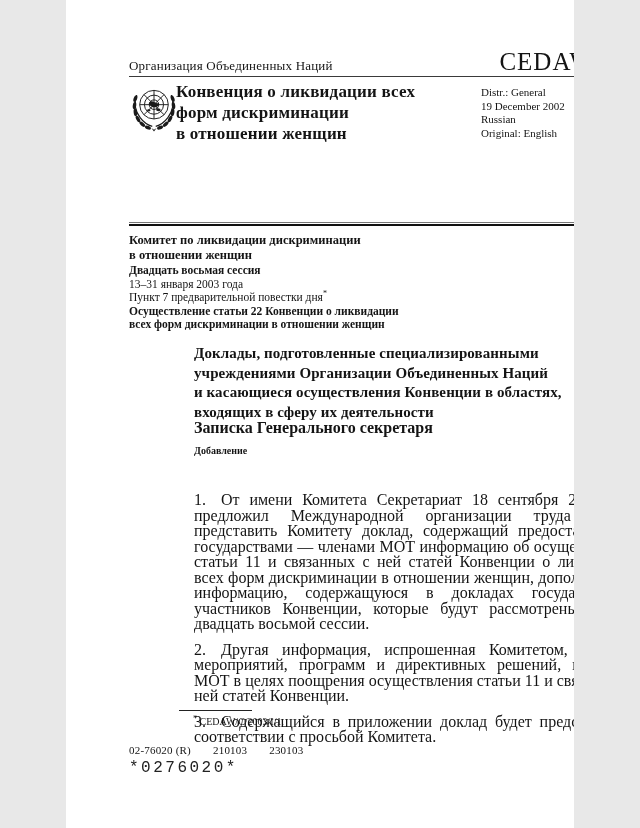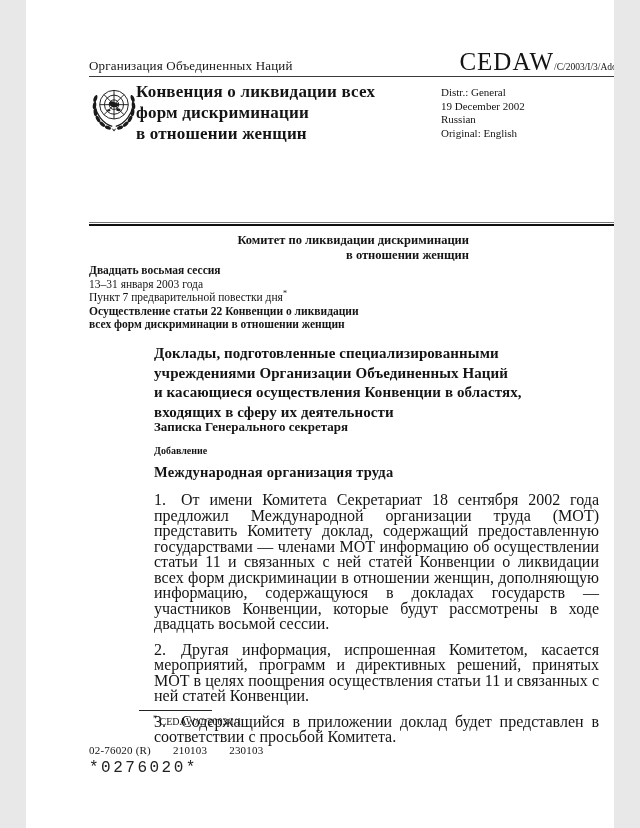--- a/index.html
+++ b/index.html
@@ -1,18 +1,18 @@
 <!DOCTYPE html>
 <html><head>
 <meta charset="utf-8">
 <style>
   html,body{margin:0;padding:0;background:#e8e8e8;}
   .page{
     position:relative;
-    width:588px;height:828px;
+    width:508px;height:828px;
     margin:0 auto;
     background:#ffffff;
     font-family:"Liberation Serif", serif;
     color:#141414;
     overflow:hidden;
   }
   .header-row{
     position:absolute;left:63px;top:48px;width:535px;
     display:flex;justify-content:space-between;align-items:baseline;
   }
@@ -36,32 +36,32 @@
   }
   .rule-thick{
     position:absolute;left:63px;top:222px;width:535px;height:4px;
     border-top:1px solid #777;background:#111;
     background-clip:content-box;padding-top:1px;box-sizing:border-box;
   }
   .session-block{
     position:absolute;left:63px;top:233px;width:380px;
     font-size:11.5px;line-height:13.5px;
   }
-  .committee-name{font-size:12.5px;font-weight:bold;line-height:15px;white-space:pre-line;text-align:right;}
+  .committee-name{font-size:12.5px;font-weight:bold;line-height:15px;white-space:pre-line;}
   .session-name{font-weight:bold;margin-top:1px;}
   .agenda-topic{font-weight:bold;white-space:pre-line;}
   sup{font-size:8px;vertical-align:super;line-height:0;}
   .doc-title{
     position:absolute;left:128px;top:344px;width:460px;
     font-size:15px;font-weight:bold;line-height:19.5px;
     white-space:pre-line;letter-spacing:.1px;
   }
   .doc-subtitle{
     position:absolute;left:128px;top:419px;
-    font-size:13px;font-weight:bold;text-align:right;
+    font-size:16px;font-weight:bold;text-align:right;
   }
   .doc-addendum{
     position:absolute;left:128px;top:445px;
     font-size:10px;font-weight:bold;
   }
   .section-heading{
     position:absolute;left:128px;top:464px;
     font-size:14.5px;font-weight:bold;letter-spacing:.2px;
   }
   .body-text{
@@ -162,21 +162,20 @@
 
   <div class="doc-title">Доклады, подготовленные специализированными
 учреждениями Организации Объединенных Наций
 и касающиеся осуществления Конвенции в областях,
 входящих в сферу их деятельности</div>
 
   <div class="doc-subtitle">Записка Генерального секретаря</div>
 
   <div class="doc-addendum">Добавление</div>
 
-  <div class="section-heading">Международная организация труда</div>
 
   <div class="body-text">
     <p class="para"><span class="para-num">1.</span><span>От имени Комитета Секретариат 18 сентября 2002 года предложил Международной организации труда (МОТ) представить Комитету доклад, содержащий предоставленную государствами — членами МОТ информацию об осуществлении статьи 11 и связанных с ней статей Конвенции о ликвидации всех форм дискриминации в отношении женщин, дополняющую информацию, содержащуюся в докладах государств — участников Конвенции, которые будут рассмотрены в ходе двадцать восьмой сессии.</span></p>
     <p class="para"><span class="para-num">2.</span><span>Другая информация, испрошенная Комитетом, касается мероприятий, программ и директивных решений, принятых МОТ в целях поощрения осуществления статьи 11 и связанных с ней статей Конвенции.</span></p>
     <p class="para"><span class="para-num">3.</span><span>Содержащийся в приложении доклад будет представлен в соответствии с просьбой Комитета.</span></p>
   </div>
 
   <div class="footnote">
     <div class="footnote-rule"></div>
     <div class="footnote-text"><sup>*</sup> <span>CEDAW/C/2003/I/1.</span></div>

